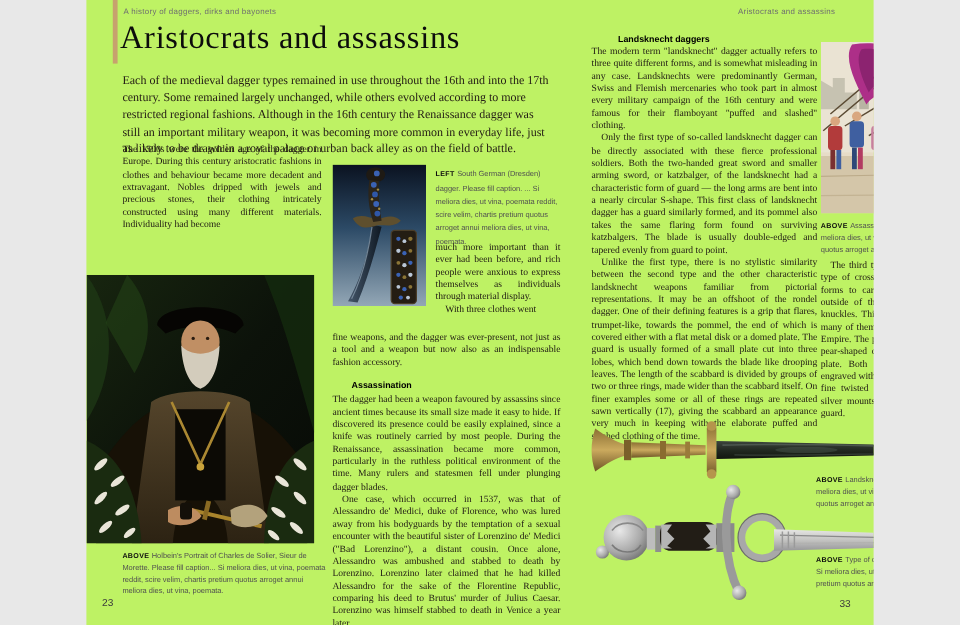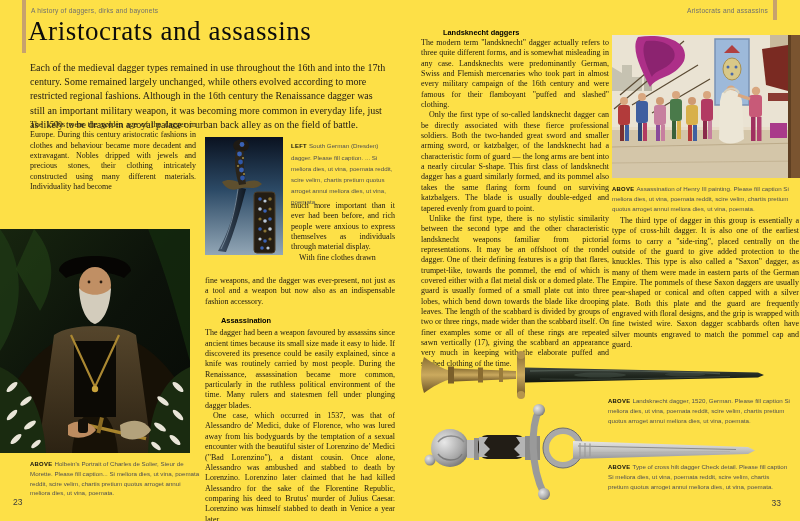--- a/index.html
+++ b/index.html
@@ -1,18 +1,18 @@
 <!DOCTYPE html>
 <html><head>
 <meta charset="utf-8">
 <style>
   html,body{margin:0;padding:0;background:#e8e8e8;}
   #spread{
-    position:relative;width:800px;height:521px;margin:0 auto;
-    background:#fde047;overflow:hidden;
+    position:relative;width:656px;height:521px;margin:0 auto;
+    background:#bef264;overflow:hidden;
     font-family:"Liberation Serif",serif;color:#1d1812;
   }
   .abs{position:absolute;}
   .runhead{font-family:"Liberation Sans",sans-serif;font-size:6.6px;color:#6f6f6f;letter-spacing:.25px;}
   .tanbar{background:#c7a26e;width:4px;}
   #main-title{font-size:27px;color:#0c0c0c;letter-spacing:.6px;font-weight:400;}
   #intro{width:358px;font-size:10px;line-height:14.2px;color:#262016;}
   .body{font-size:8px;line-height:10.35px;text-align:justify;color:#1d1812;}
   .body p{margin:0;}
   .body p.ind{text-indent:8px;}
@@ -149,21 +149,21 @@
       </g>
     </svg>
   </div>
 
   <div class="abs caption loose" style="left:291px;top:140px;width:104px;">
     <b>LEFT</b><span>South German (Dresden) dagger. Please fill caption. ... Si meliora dies, ut vina, poemata reddit, scire velim, chartis pretium quotus arroget annui meliora dies, ut vina, poemata.</span>
   </div>
 
   <div class="abs body" style="left:291px;top:201px;width:104px;">
     <p>much more important than it ever had been before, and rich people were anxious to express themselves as individuals through material display.</p>
-    <p class="ind">With fine clothes drawn</p>
+    <p class="ind">With three clothes went</p>
   </div>
 
   <div class="abs body" style="left:205px;top:276px;width:190px;">
     <p>fine weapons, and the dagger was ever-present, not just as a tool and a weapon but now also as an indispensable fashion accessory.</p>
     <div class="subhead">Assassination</div>
     <p>The dagger had been a weapon favoured by assassins since ancient times because its small size made it easy to hide. If discovered its presence could be easily explained, since a knife was routinely carried by most people. During the Renaissance, assassination became more common, particularly in the ruthless political environment of the time. Many rulers and statesmen fell under plunging dagger blades.</p>
     <p class="ind">One case, which occurred in 1537, was that of Alessandro de' Medici, duke of Florence, who was lured away from his bodyguards by the temptation of a sexual encounter with the beautiful sister of Lorenzino de' Medici ("Bad Lorenzino"), a distant cousin. Once alone, Alessandro was ambushed and stabbed to death by Lorenzino. Lorenzino later claimed that he had killed Alessandro for the sake of the Florentine Republic, comparing his deed to Brutus' murder of Julius Caesar. Lorenzino was himself stabbed to death in Venice a year later.</p>
   </div>
 
   <div class="abs tanbar" style="left:773px;top:0;height:20px;"></div>

